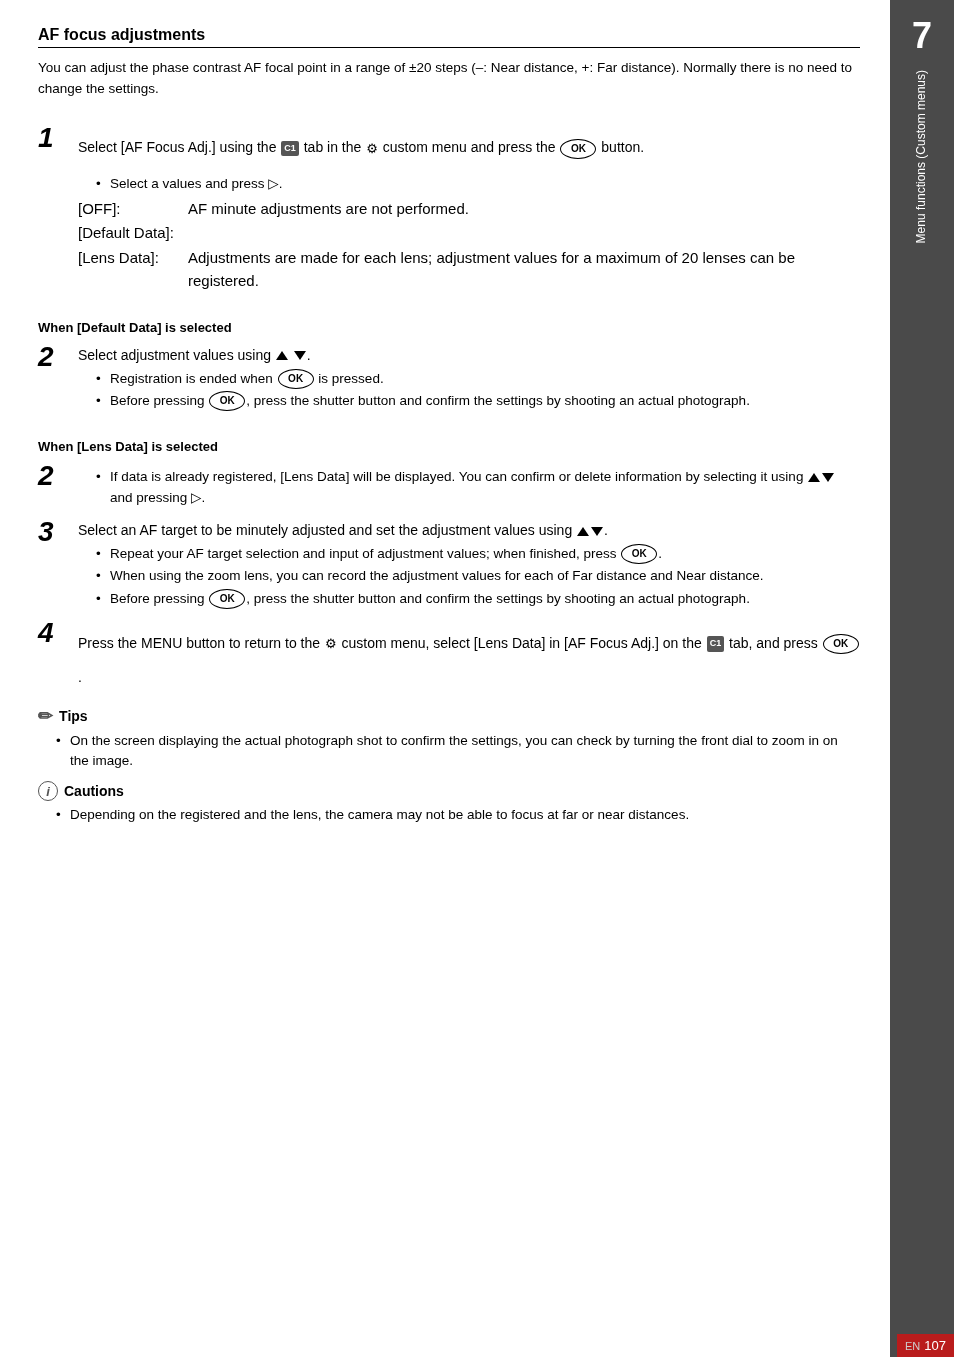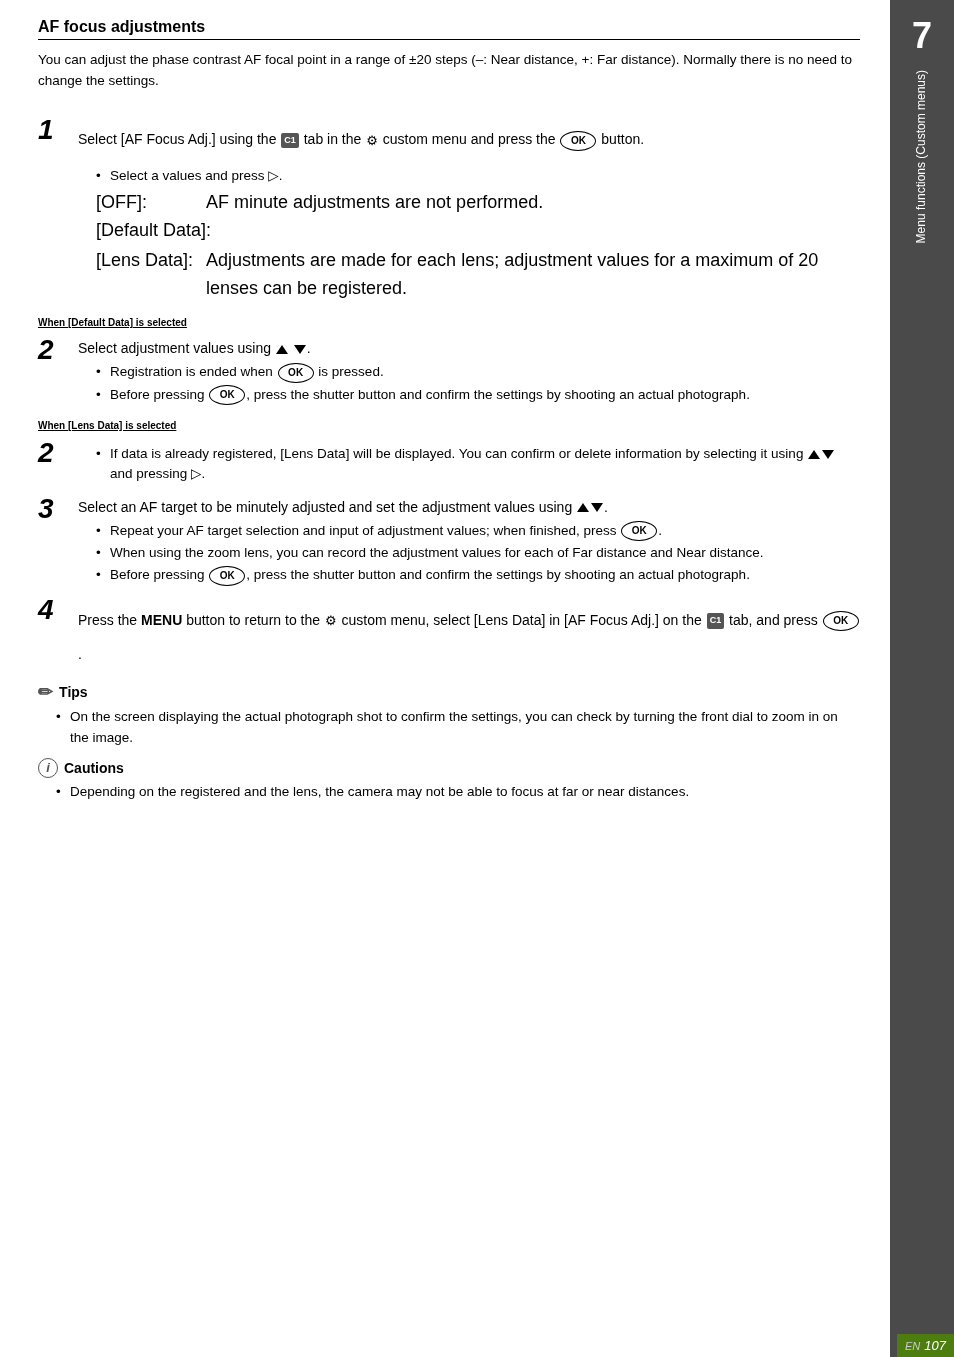--- a/index.html
+++ b/index.html
@@ -12,21 +12,21 @@
       min-height: 1357px;
       position: relative;
     }
     .page-container {
       display: flex;
       width: 954px;
       min-height: 1357px;
     }
     .main-content {
       flex: 1;
-      padding: 18px 30px 28px 38px;
+      padding: 26px 30px 28px 38px;
       max-width: 890px;
     }
     .sidebar {
       width: 64px;
       background: #4a4a4a;
       display: flex;
       flex-direction: column;
       align-items: center;
       justify-content: flex-start;
       position: relative;
@@ -45,28 +45,27 @@
       transform: rotate(180deg);
       margin-top: 16px;
       text-align: center;
       line-height: 1.3;
       white-space: nowrap;
     }
     .page-number-box {
       position: absolute;
       bottom: 0;
       right: 0;
-      background: #4d7c0f;
+      background: #b91c1c;
       color: #fff;
       font-size: 13px;
       padding: 4px 8px;
       display: flex;
       align-items: center;
       gap: 4px;
-      font-style: italic;
     }
     .en-label {
       font-size: 11px;
       color: #ccc;
     }
     .section-title {
       font-size: 16px;
       font-weight: bold;
       border-bottom: 1.5px solid #000;
       padding-bottom: 3px;
@@ -112,41 +111,39 @@
       padding-left: 14px;
       margin-bottom: 2px;
     }
     .bullet-list li::before {
       content: "•";
       position: absolute;
       left: 0;
       top: 0;
     }
     .indent-block {
-      margin-left: 18px;
-      font-size: 18px;
+      font-size: 15px;
       line-height: 1.55;
     }
     .indent-row {
       display: flex;
       gap: 0;
       margin-bottom: 1px;
     }
     .indent-label {
       min-width: 110px;
       font-weight: normal;
     }
     .indent-value {
       flex: 1;
     }
     .subsection-title {
       font-weight: bold;
-      font-size: 10px;
-      text-decoration: underline;
-      margin-top: 13px;
+      font-size: 13px;
+      margin-top: 26px;
       margin-bottom: 6px;
     }
     .ok-btn {
       display: inline-block;
       border: 1.5px solid #000;
       border-radius: 50%;
       width: 36px;
       height: 20px;
       text-align: center;
       line-height: 17px;
@@ -227,21 +224,21 @@
       border: 1.5px solid #555;
       border-radius: 50%;
       width: 20px;
       height: 20px;
       display: inline-flex;
       align-items: center;
       justify-content: center;
       font-size: 13px;
     }
     .menu-bold {
-      font-weight: bold;
+      font-weight: normal;
       font-family: Arial Black, Arial, sans-serif;
       font-size: 14px;
     }
     .step4-text {
       font-size: 14px;
       line-height: 1.55;
       margin-left: 0;
     }
   </style>
 </head>

